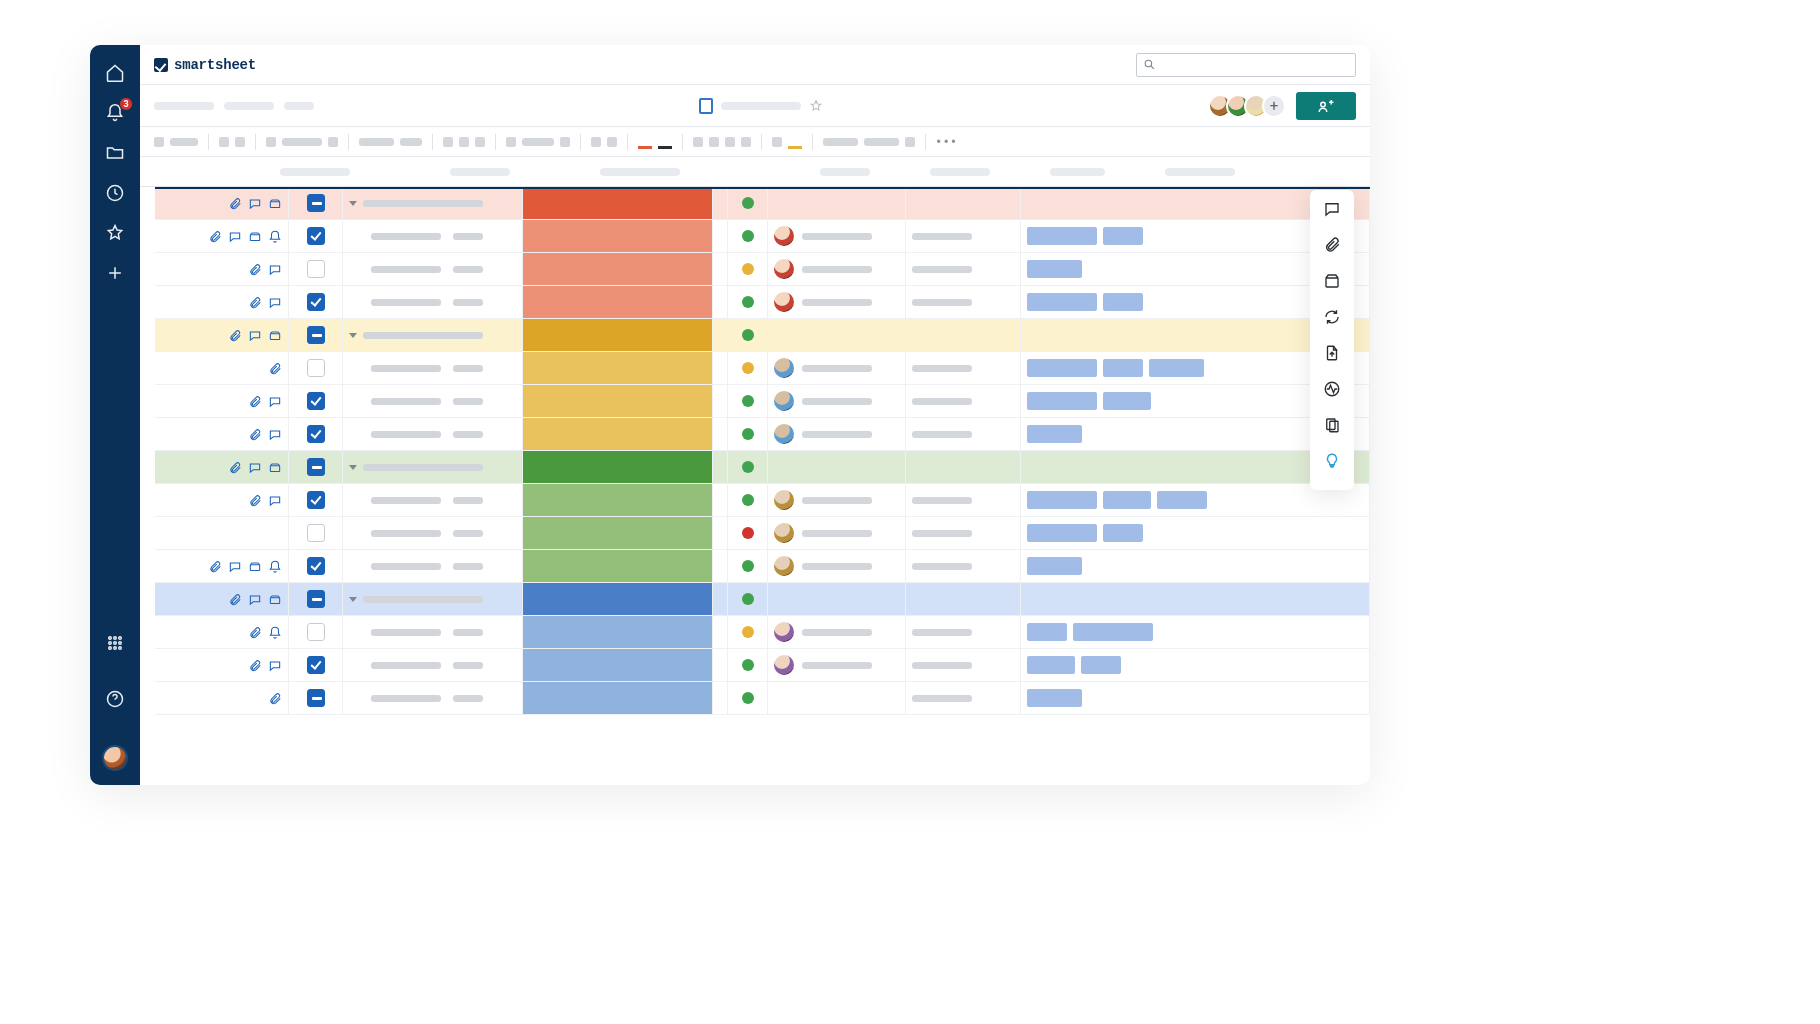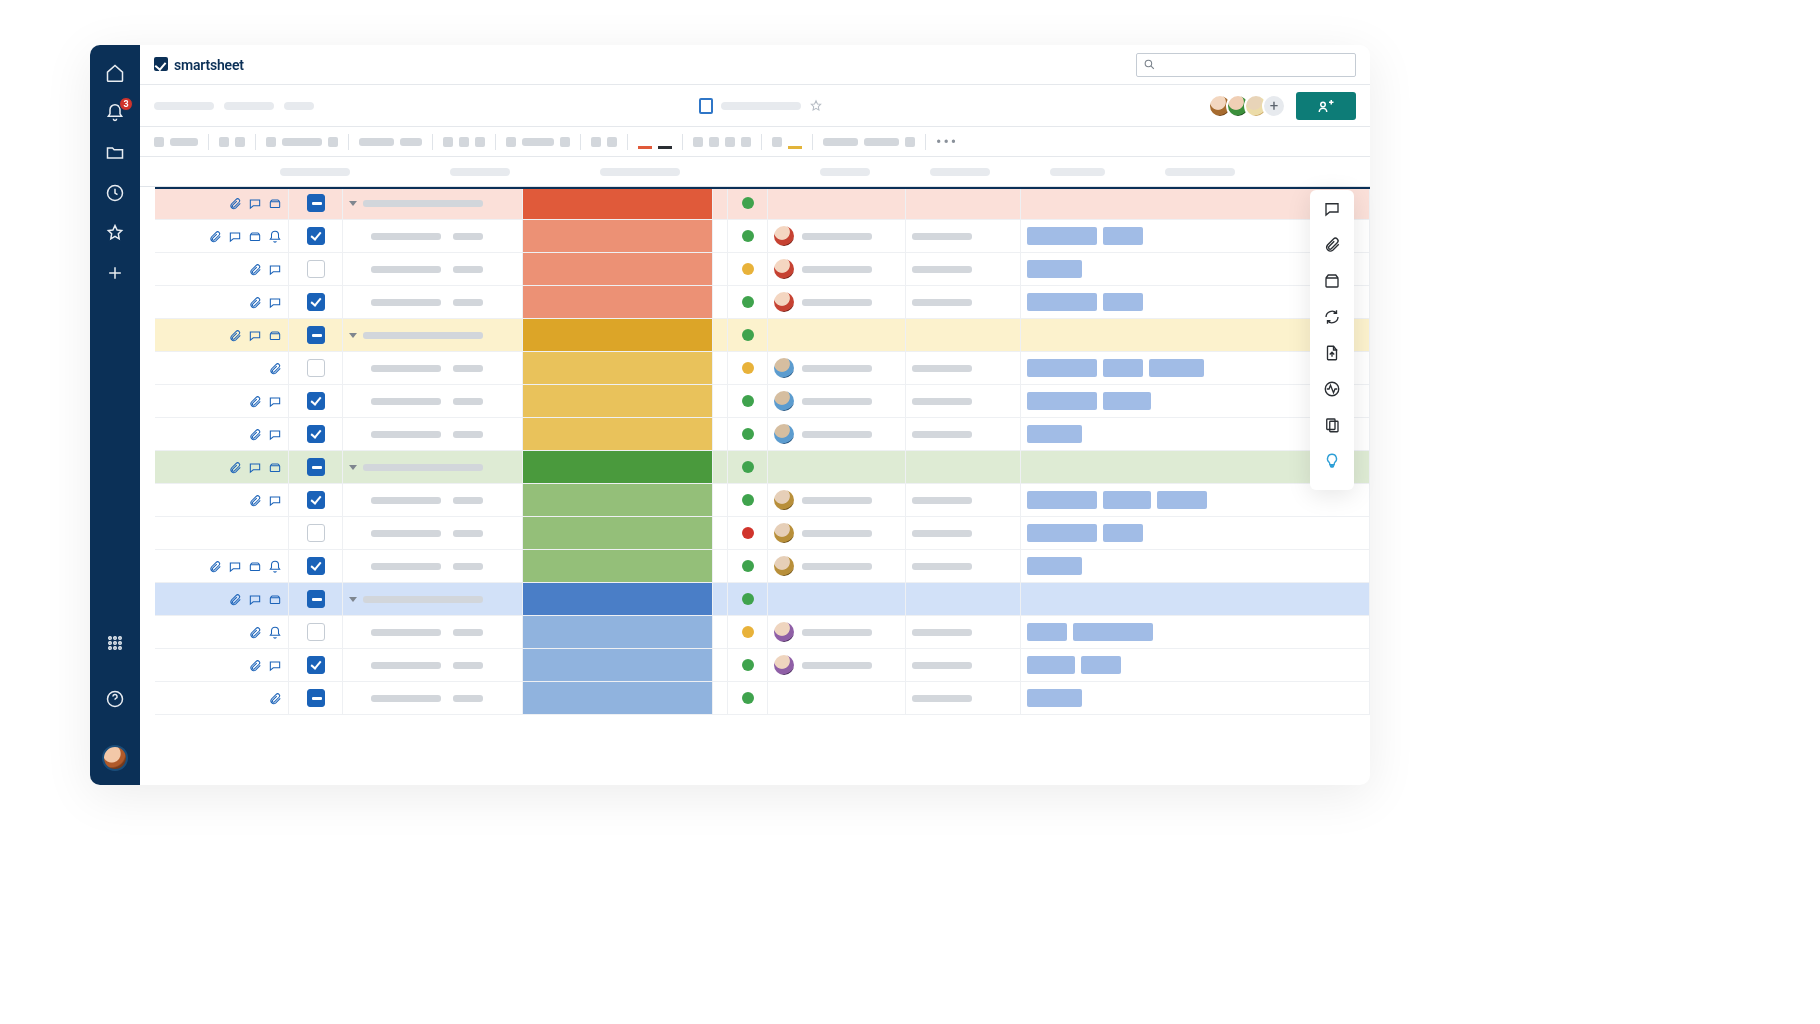--- a/index.html
+++ b/index.html
@@ -34,21 +34,21 @@
 .left-nav .nav-avatar { width: 26px; height: 26px; border-radius: 50%; margin-top: 16px; margin-bottom: 14px; background: radial-gradient(circle at 35% 30%, #f3c8a8 0 40%, #b15a2a 45% 62%, #753a1c 70%); border: 2px solid #1a4d7a; }
 .badge { position: absolute; top: -6px; right: -8px; background: #d0342c; color: #fff; border-radius: 50%; width: 14px; height: 14px; font-size: 9px; font-weight: 700; display: flex; align-items: center; justify-content: center; border: 1.5px solid #0b3057; }
 
 
 .main { flex: 1; display: flex; flex-direction: column; }
 
 .topbar {
   height: 40px; display: flex; align-items: center; padding: 0 14px;
   border-bottom: 1px solid #e5e8ec;
 }
-.logo { display: flex; align-items: flex-start; gap: 6px; }
+.logo { display: flex; align-items: center; gap: 6px; font-family: Liberation Mono, monospace; }
 .logo-mark { width: 14px; height: 14px; background: #0b3057; border-radius: 2px; position: relative; }
 .logo-mark:before { content: ""; position: absolute; left: 3px; top: 3px; width: 5px; height: 8px; border: 2px solid #fff; border-left: none; border-top: none; transform: rotate(40deg); }
 .logo-text { font-size: 14px; font-weight: 600; color: #0b3057; letter-spacing: -0.2px; }
 .search { margin-left: auto; width: 220px; height: 24px; border: 1px solid #c5ccd4; border-radius: 2px; display: flex; align-items: center; padding: 0 6px; }
 .search svg { width: 13px; height: 13px; stroke: #7a828b; stroke-width: 2; fill: none; }
 
 .sheet-header {
   height: 42px; display: flex; align-items: center; padding: 0 14px;
   border-bottom: 1px solid #e5e8ec;
   gap: 6px;

